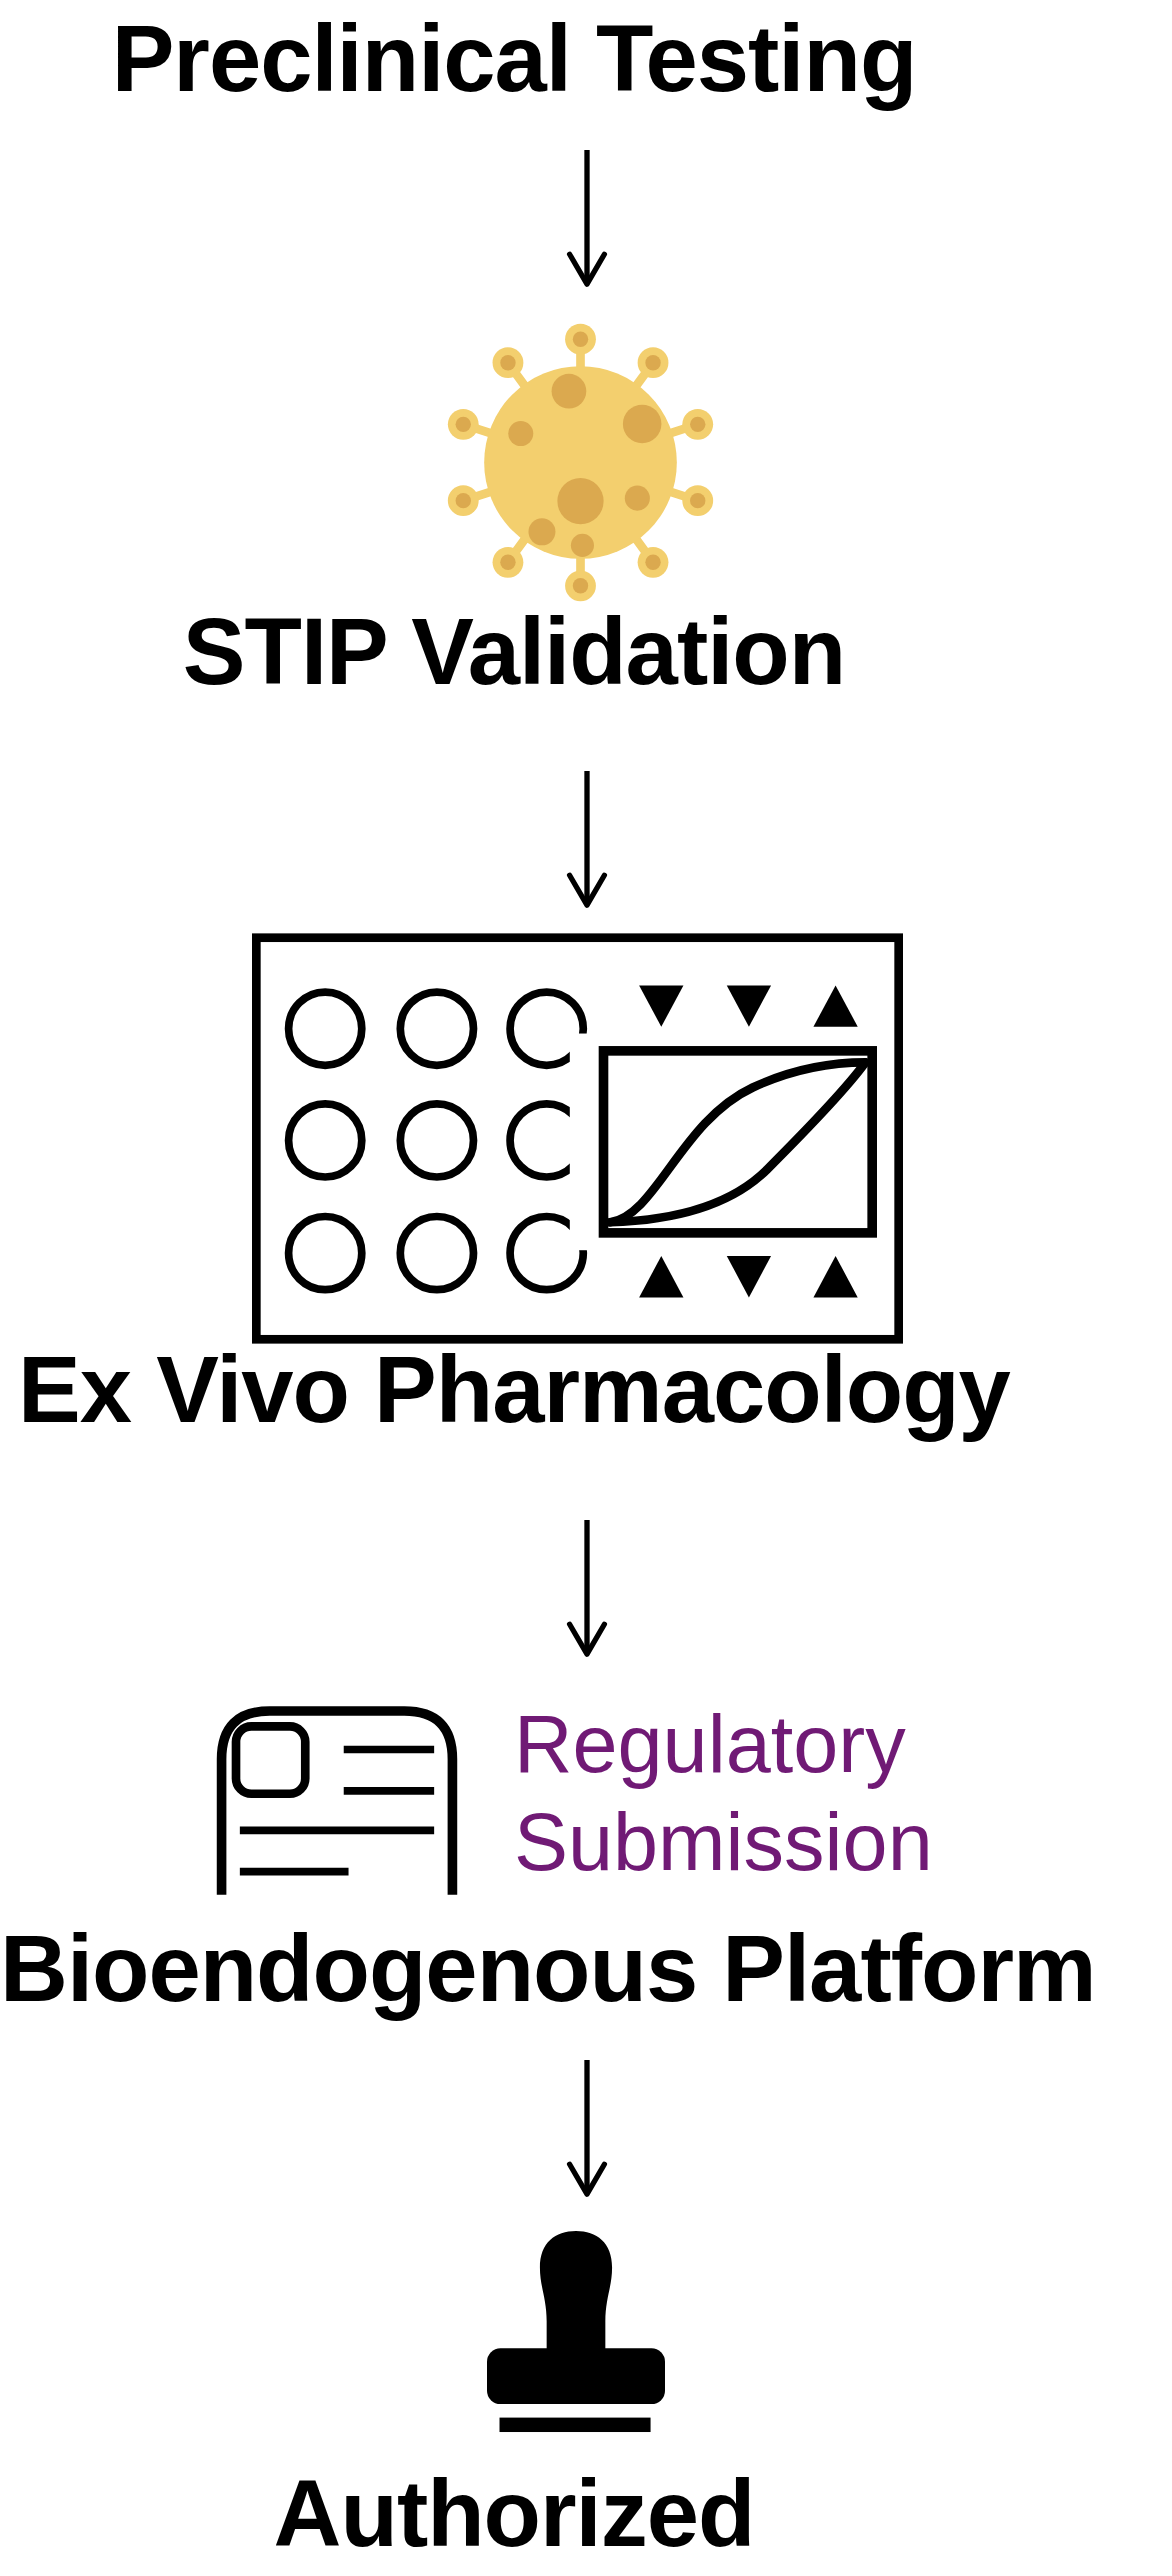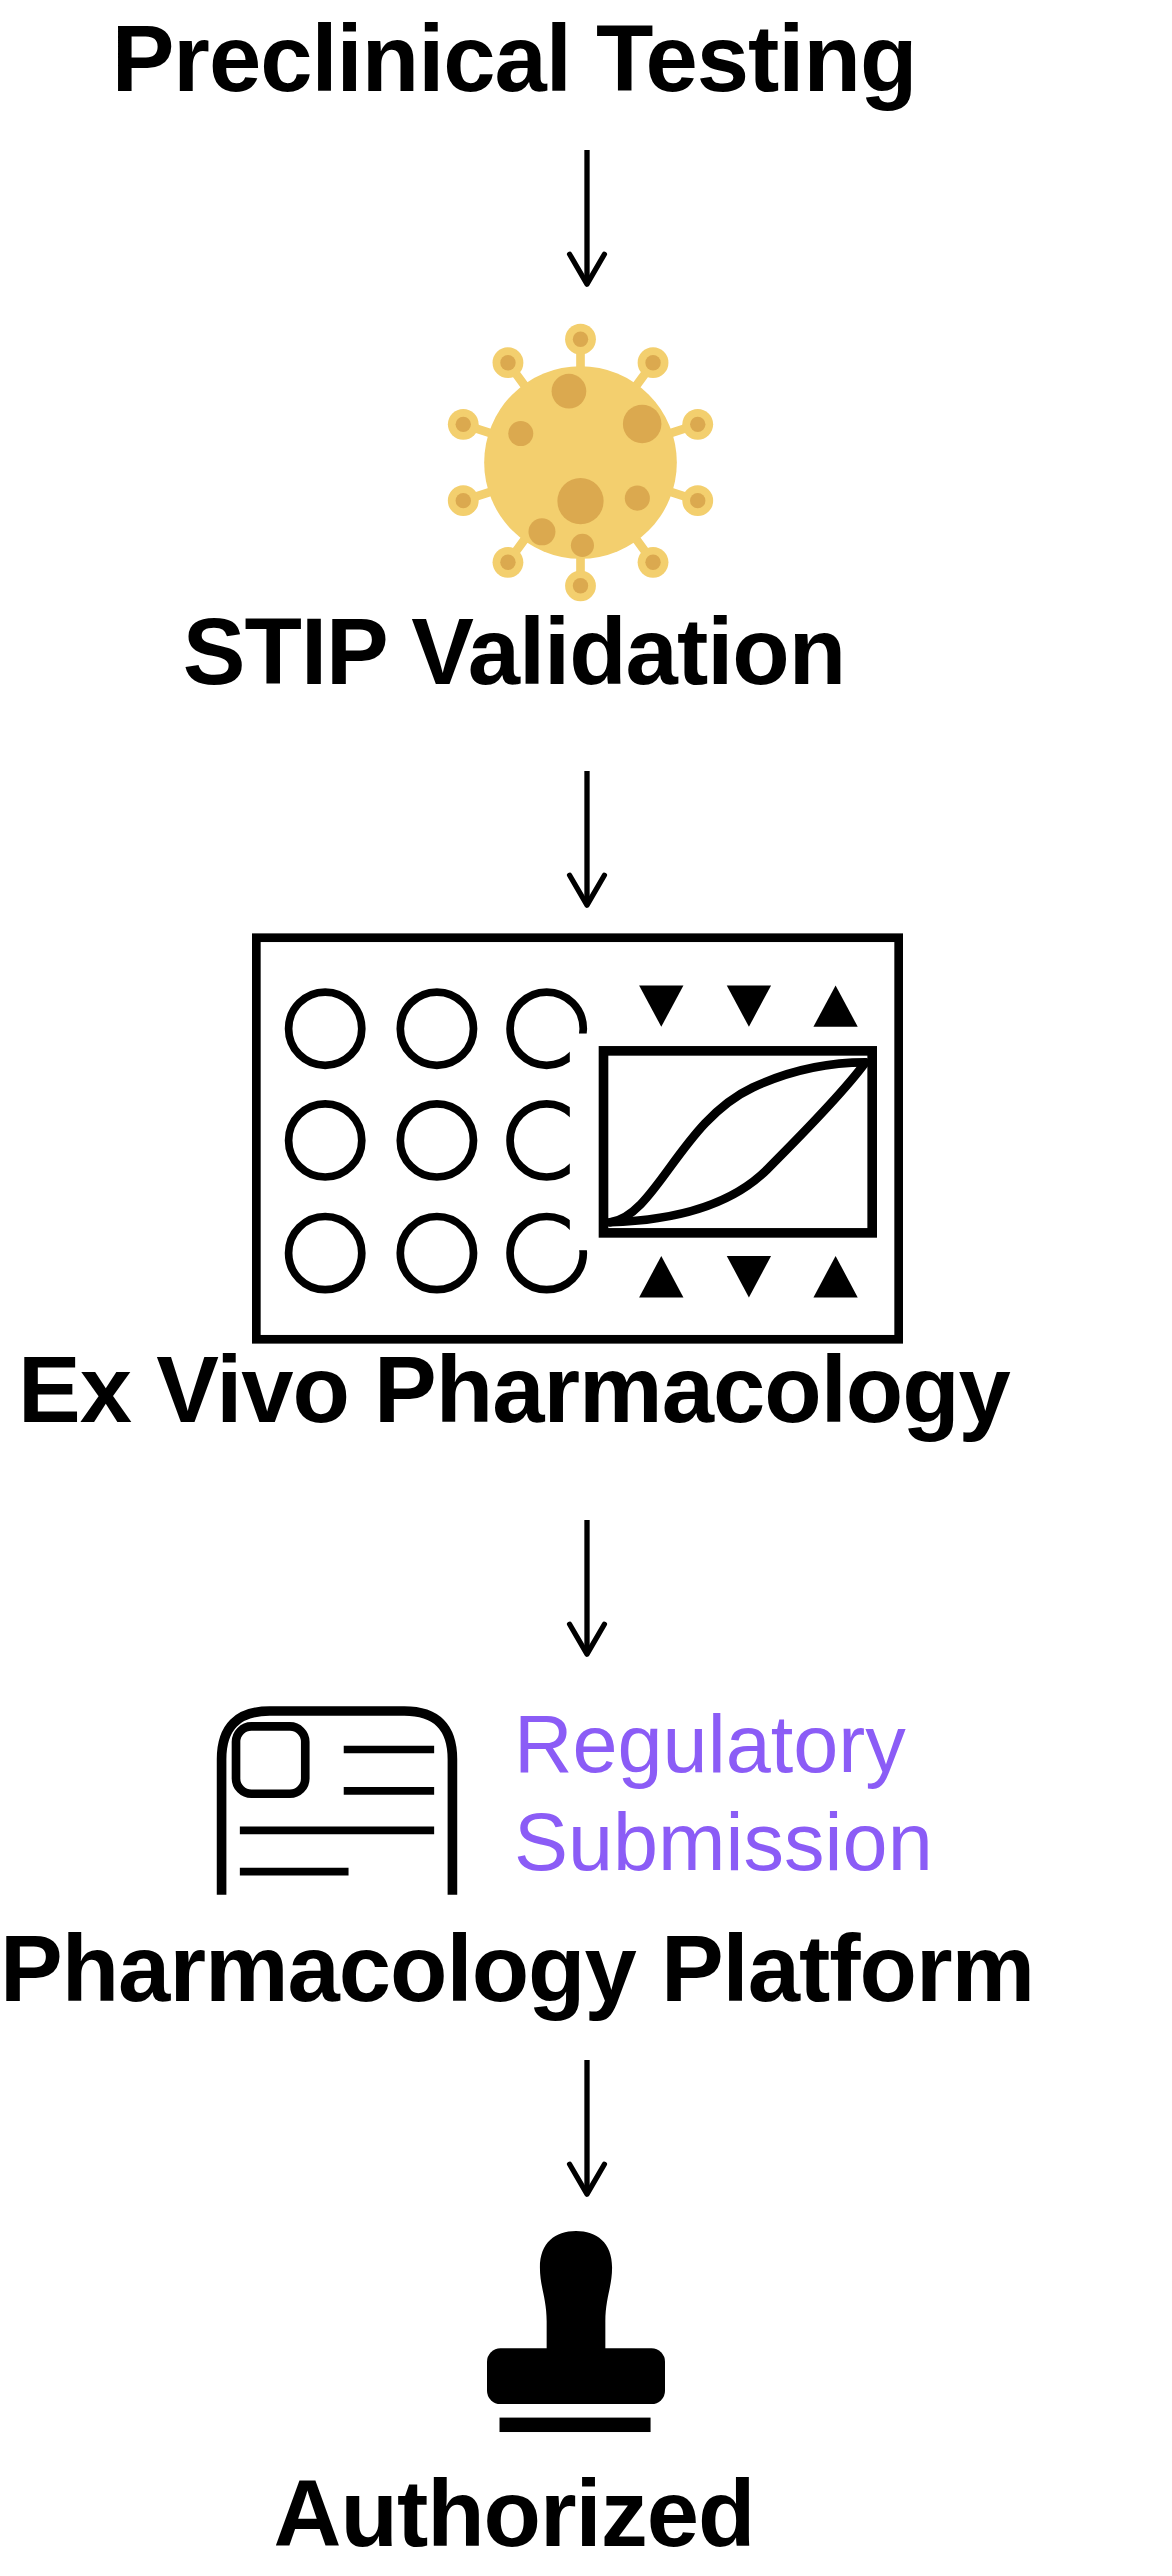--- a/index.html
+++ b/index.html
@@ -6,21 +6,21 @@
   body{width:1173px;height:2576px;position:relative;font-family:"Liberation Sans",sans-serif;overflow:hidden;}
   .abs{position:absolute;}
   .heading{
     position:absolute;left:0;width:1028px;text-align:center;
     font-weight:700;font-size:94px;line-height:1.08;color:#000;
     letter-spacing:-1px;white-space:nowrap;margin:0;
   }
   .arrow{position:absolute;left:0;right:0;margin:0 auto;display:block;}
   .caption{
     position:absolute;left:514px;width:453px;
-    font-weight:400;font-size:81px;line-height:98px;color:#8b5cf6;
+    font-weight:400;font-size:81px;line-height:98px;color:#701a75;
   }
   svg{display:block;}
 </style>
 </head>
 <body>
 
 <h1 class="heading" style="top:7.7px">Preclinical Testing</h1>
 
 <svg class="arrow" style="top:147px" width="58" height="143" viewBox="0 0 60 148">
   <line x1="30" y1="3" x2="30" y2="138" stroke="#000" stroke-width="5.5"></line>
@@ -130,21 +130,21 @@
   <g stroke="#000" stroke-width="8">
     <line x1="138" y1="50" x2="232" y2="50"></line>
     <line x1="138" y1="93" x2="232" y2="93"></line>
     <line x1="30" y1="134" x2="232" y2="134"></line>
     <line x1="30" y1="177" x2="143" y2="177"></line>
   </g>
 </svg>
 
 <div class="caption" style="top:1695px">Regulatory Submission</div>
 
-<h1 class="heading" style="top:1918px">Pharmacology Platform</h1>
+<h1 class="heading" style="top:1918px">Bioendogenous Platform</h1>
 
 <svg class="arrow" style="top:2057px" width="58" height="143" viewBox="0 0 60 148">
   <line x1="30" y1="3" x2="30" y2="138" stroke="#000" stroke-width="5.5"></line>
   <path d="M12,111 L30,142 L48,111" fill="none" stroke="#000" stroke-width="5.5" stroke-linecap="round" stroke-linejoin="round"></path>
 </svg>
 
 <svg class="abs" style="top:2227px;left:487px" width="178" height="208" viewBox="0 0 185 216">
   <g fill="#000">
     <path d="M62,130 L62,98 C62,74 55,62 55,42 C55,16 71,4 92.5,4 C114,4 130,16 130,42
              C130,62 123,74 123,98 L123,130 Z"></path>

